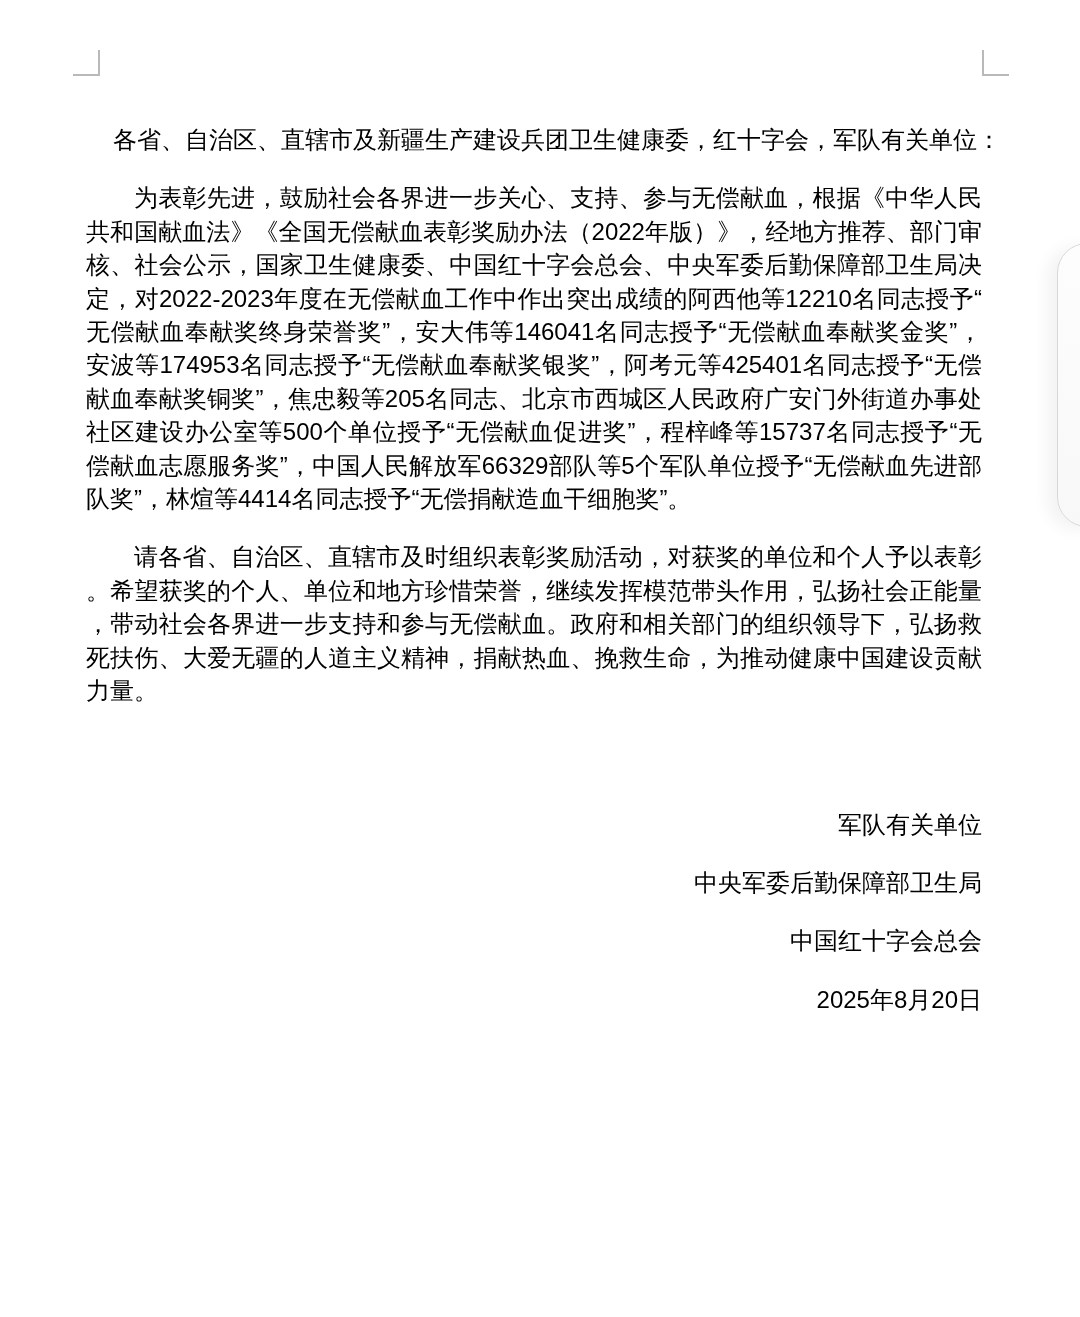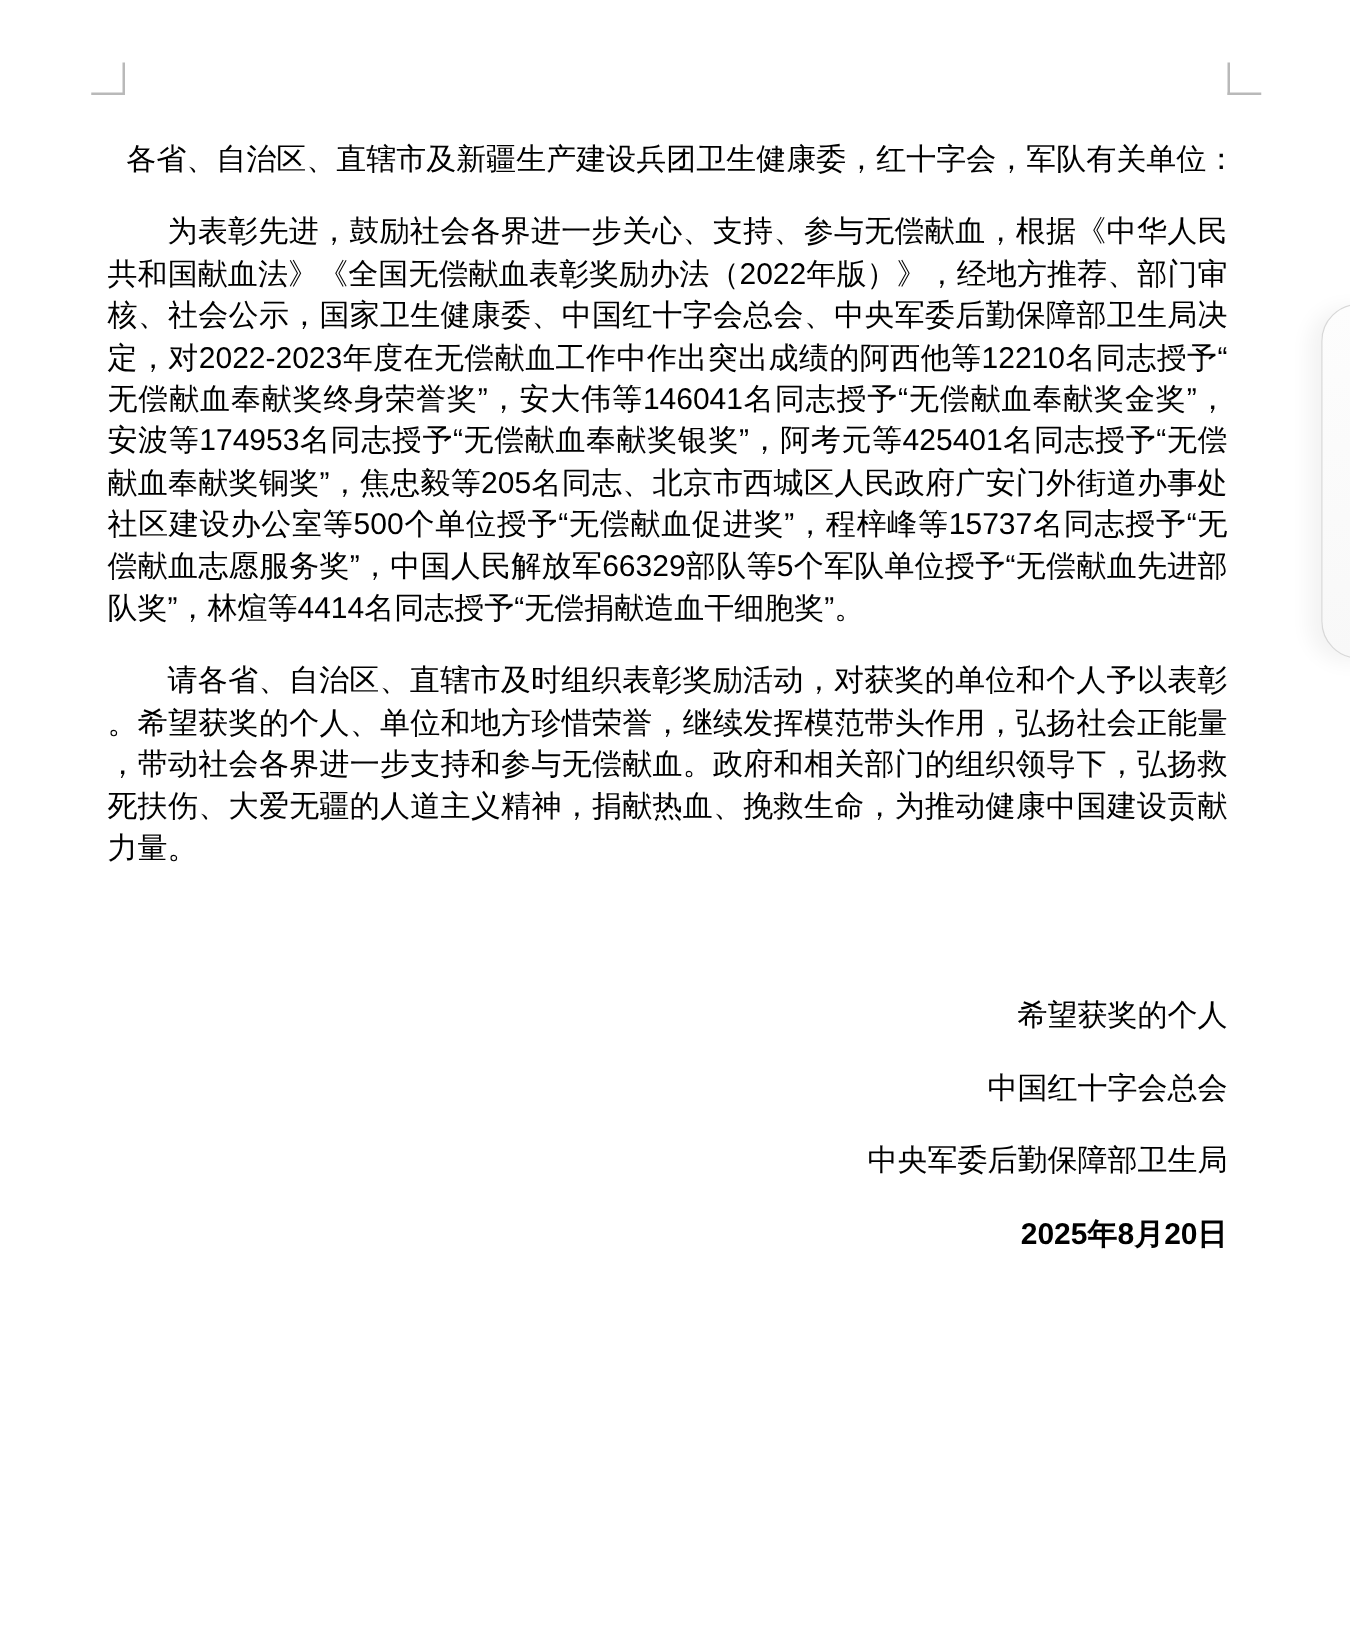--- a/index.html
+++ b/index.html
@@ -50,51 +50,51 @@
     top: 107px;
     width: 896px;
     font-size: 24px;
     line-height: 33.4px;
     color: #000000;
   }
 
   .salutation {
     text-indent: 11px;
     white-space: nowrap;
-    margin: 4px;
+    margin: 16px;
   }
 
   .para {
     margin: 25px 0 0 0;
     text-indent: 2em;
     text-align: justify;
     line-break: anywhere;
     overflow-wrap: anywhere;
   }
 
   .sig-block { margin-top: 100px; }
   .sig-line {
     margin: 0 0 25px 0;
     text-align: right;
   }
-  .sig-line.date { margin-bottom: 12px; font-weight: bold; }
+  .sig-line.date { margin-bottom: 12px; }
 </style>
 </head>
 <body>
 
 <div class="crop-mark left"></div>
 <div class="crop-mark right"></div>
 
 <div class="scroll-pill"></div>
 
 <div class="doc">
   <p class="salutation">各省、自治区、直辖市及新疆生产建设兵团卫生健康委，红十字会，军队有关单位：</p>
 
   <p class="para">为表彰先进，鼓励社会各界进一步关心、支持、参与无偿献血，根据《中华人民共和国献血法》《全国无偿献血表彰奖励办法（2022年版）》，经地方推荐、部门审核、社会公示，国家卫生健康委、中国红十字会总会、中央军委后勤保障部卫生局决定，对2022-2023年度在无偿献血工作中作出突出成绩的阿西他等12210名同志授予“无偿献血奉献奖终身荣誉奖”，安大伟等146041名同志授予“无偿献血奉献奖金奖”，安波等174953名同志授予“无偿献血奉献奖银奖”，阿考元等425401名同志授予“无偿献血奉献奖铜奖”，焦忠毅等205名同志、北京市西城区人民政府广安门外街道办事处社区建设办公室等500个单位授予“无偿献血促进奖”，程梓峰等15737名同志授予“无偿献血志愿服务奖”，中国人民解放军66329部队等5个军队单位授予“无偿献血先进部队奖”，林煊等4414名同志授予“无偿捐献造血干细胞奖”。</p>
   <p class="para">请各省、自治区、直辖市及时组织表彰奖励活动，对获奖的单位和个人予以表彰。希望获奖的个人、单位和地方珍惜荣誉，继续发挥模范带头作用，弘扬社会正能量，带动社会各界进一步支持和参与无偿献血。政府和相关部门的组织领导下，弘扬救死扶伤、大爱无疆的人道主义精神，捐献热血、挽救生命，为推动健康中国建设贡献力量。</p>
 
   <div class="sig-block">
-    <p class="sig-line">希望获奖的个人</p>
+    <p class="sig-line">军队有关单位</p>
+    <p class="sig-line">中央军委后勤保障部卫生局</p>
     <p class="sig-line">中国红十字会总会</p>
-    <p class="sig-line">中央军委后勤保障部卫生局</p>
     <p class="sig-line date">2025年8月20日</p>
   </div>
 </div>
 
 </body></html>

